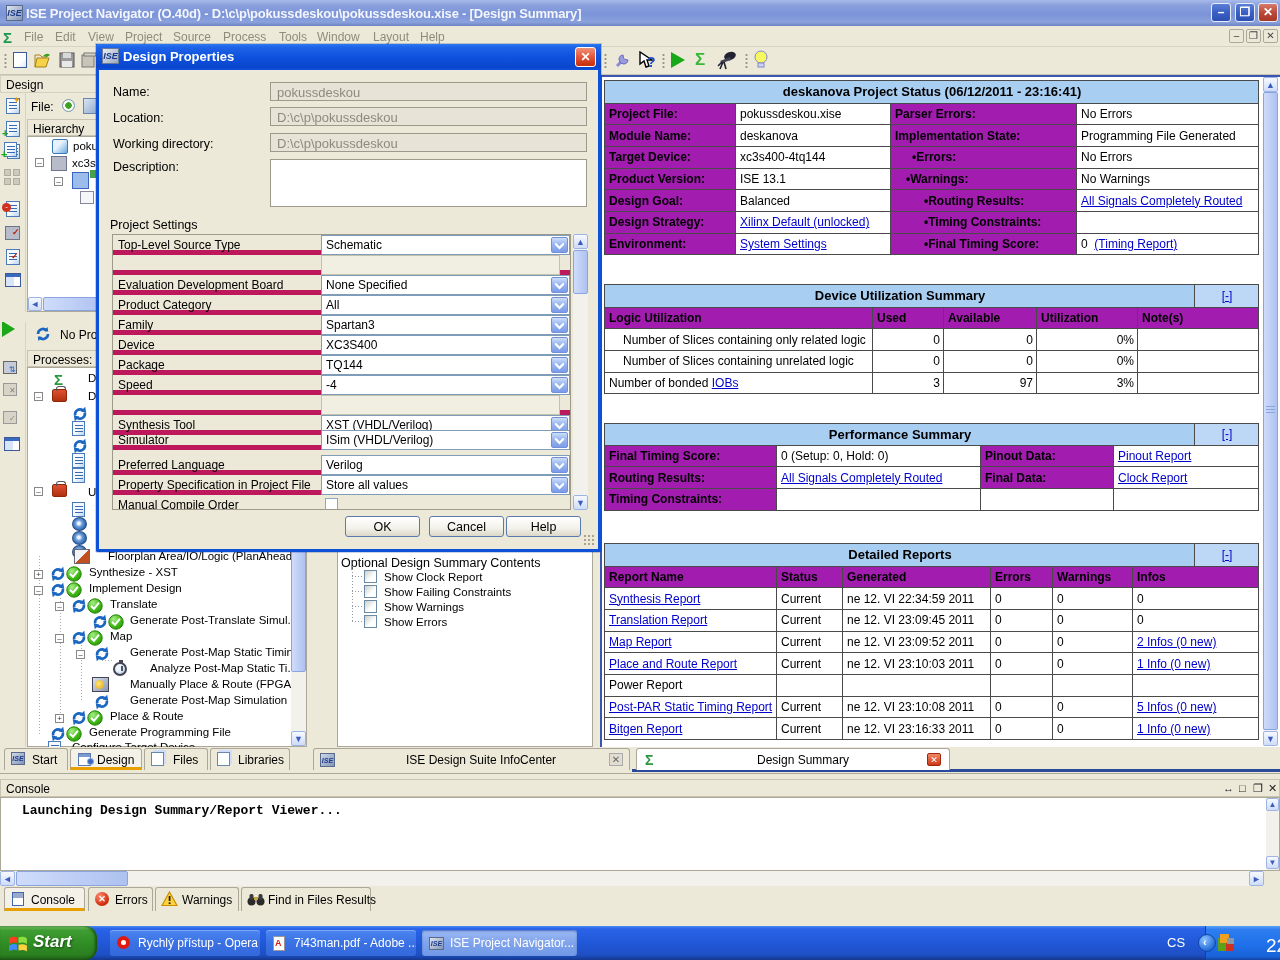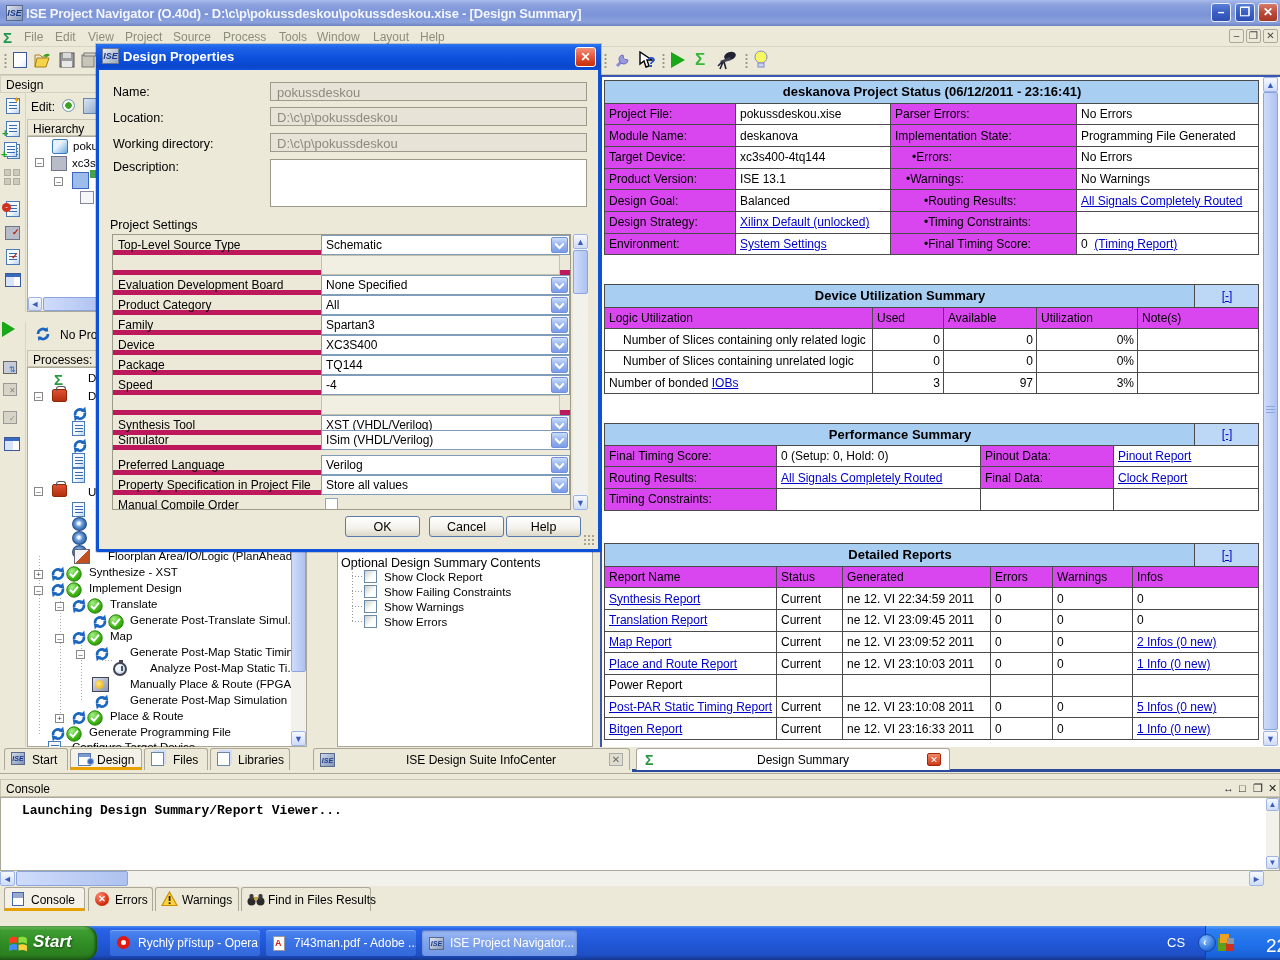--- a/index.html
+++ b/index.html
@@ -36,21 +36,21 @@
 
 .sb-track-v { background:#f2f1ec; }
 .sb-thumb { background:linear-gradient(90deg,#cfdcfb,#aec2f0); border:1px solid #8aa4e0; border-radius:2px; }
 .sb-btn { background:linear-gradient(180deg,#f6f9ff,#cfdcf8); border:1px solid #9db4e4; border-radius:2px; color:#3b5dc0; font-size:9px; text-align:center; }
 
 
 .stable { border-collapse:collapse; table-layout:fixed; font-size:12px; }
 .stable td { border:1px solid #4a4a4a; padding:0 3px 0 4px; overflow:hidden; white-space:nowrap; height:21.7px; }
 .stable .hd { background:#a8cef2; text-align:center; font-weight:bold; font-size:13px; }
 .stable .mn { background:#bcd8f6; text-align:center; }
-.stable .yl { background:#d946ef; font-weight:normal; }
+.stable .yl { background:#a21caf; font-weight:bold; }
 a.lnk { color:#0000cc; text-decoration:underline; }
 
 
 #dlg { left:96px; top:44px; width:505px; height:508px; background:#ece9d8;
   border:3px solid #0d52d6; border-top:none; border-radius:0 0 2px 2px; box-shadow:0 0 0 1px #00138c33; }
 #dlgtitle { position:absolute; left:-3px; top:0; width:505px; height:26px; border-radius:5px 5px 0 0;
   background:linear-gradient(180deg,#2a7af2 0%,#1e63e8 12%,#0d50dc 55%,#0a46cc 88%,#0c50da 100%);
   border-radius:2px 2px 0 0; }
 #dlgtitle .dtext { position:absolute; left:27px; top:5px; color:#fff; font-weight:bold; font-size:13px; }
 .field { position:absolute; background:#e7e4d7; border:1px solid #9d9a8b; color:#8d8b7e; font-size:13px; padding:2px 0 0 6px; }
@@ -438,21 +438,21 @@
   <span class="abs" style="left:3px;top:268px;width:14px;height:13px;background:#c8ccd8;border:1px solid #666;"></span>
     <span class="abs" style="left:9px;top:272px;font-size:8px;color:#1a66c0;">⇅</span>
   <span class="abs" style="left:3px;top:290px;width:14px;height:13px;background:#d8d4c8;border:1px solid #999;"></span>
     <span class="abs" style="left:9px;top:293px;font-size:8px;color:#888;">✕</span>
   <span class="abs" style="left:3px;top:318px;width:14px;height:13px;background:#d8d4c8;border:1px solid #999;"></span>
     <span class="abs" style="left:9px;top:321px;font-size:8px;color:#888;">✓</span>
   <span class="abs" style="left:4px;top:344px;width:16px;height:14px;background:#fff;border:1px solid #3a5a9a;box-shadow:inset 0 3px 0 #3a6ac0, inset 8px 0 0 #d8e4f8;"></span>
 </div>
 
 <div class="abs" style="left:27px;top:93px;width:309px;height:26px;background:#ece9d8;font-size:12px;">
-  <span style="position:absolute;left:4px;top:7px;">Edit:</span>
+  <span style="position:absolute;left:4px;top:7px;">File:</span>
   <span style="position:absolute;left:35px;top:6px;width:13px;height:13px;border-radius:50%;border:1px solid #7a98b8;background:radial-gradient(circle,#3fa028 0 3px,#f6fbf2 3.5px 5px,#c8d4c0 6px);"></span>
   <span style="position:absolute;left:56px;top:5px;width:16px;height:16px;background:linear-gradient(135deg,#d8e4f4,#90a8cc);border:1px solid #6a84ac;"></span>
 </div>
 
 <div class="abs phead" style="left:27px;top:119px;width:309px;height:17px;border-color:#c8c4b4;">Hierarchy</div>
 
 <div class="abs white" style="left:27px;top:136px;width:309px;height:176px;"></div>
 <span class="abs" style="left:52px;top:139px;width:16px;height:15px;background:linear-gradient(135deg,#e8f2fc 40%,#6aa8e0);border:1px solid #3a78b8;border-radius:2px;"></span>
 <div class="trow" style="left:73px;top:140px;">poku</div>
 <span class="pm abs" style="left:35px;top:158px;">–</span>

